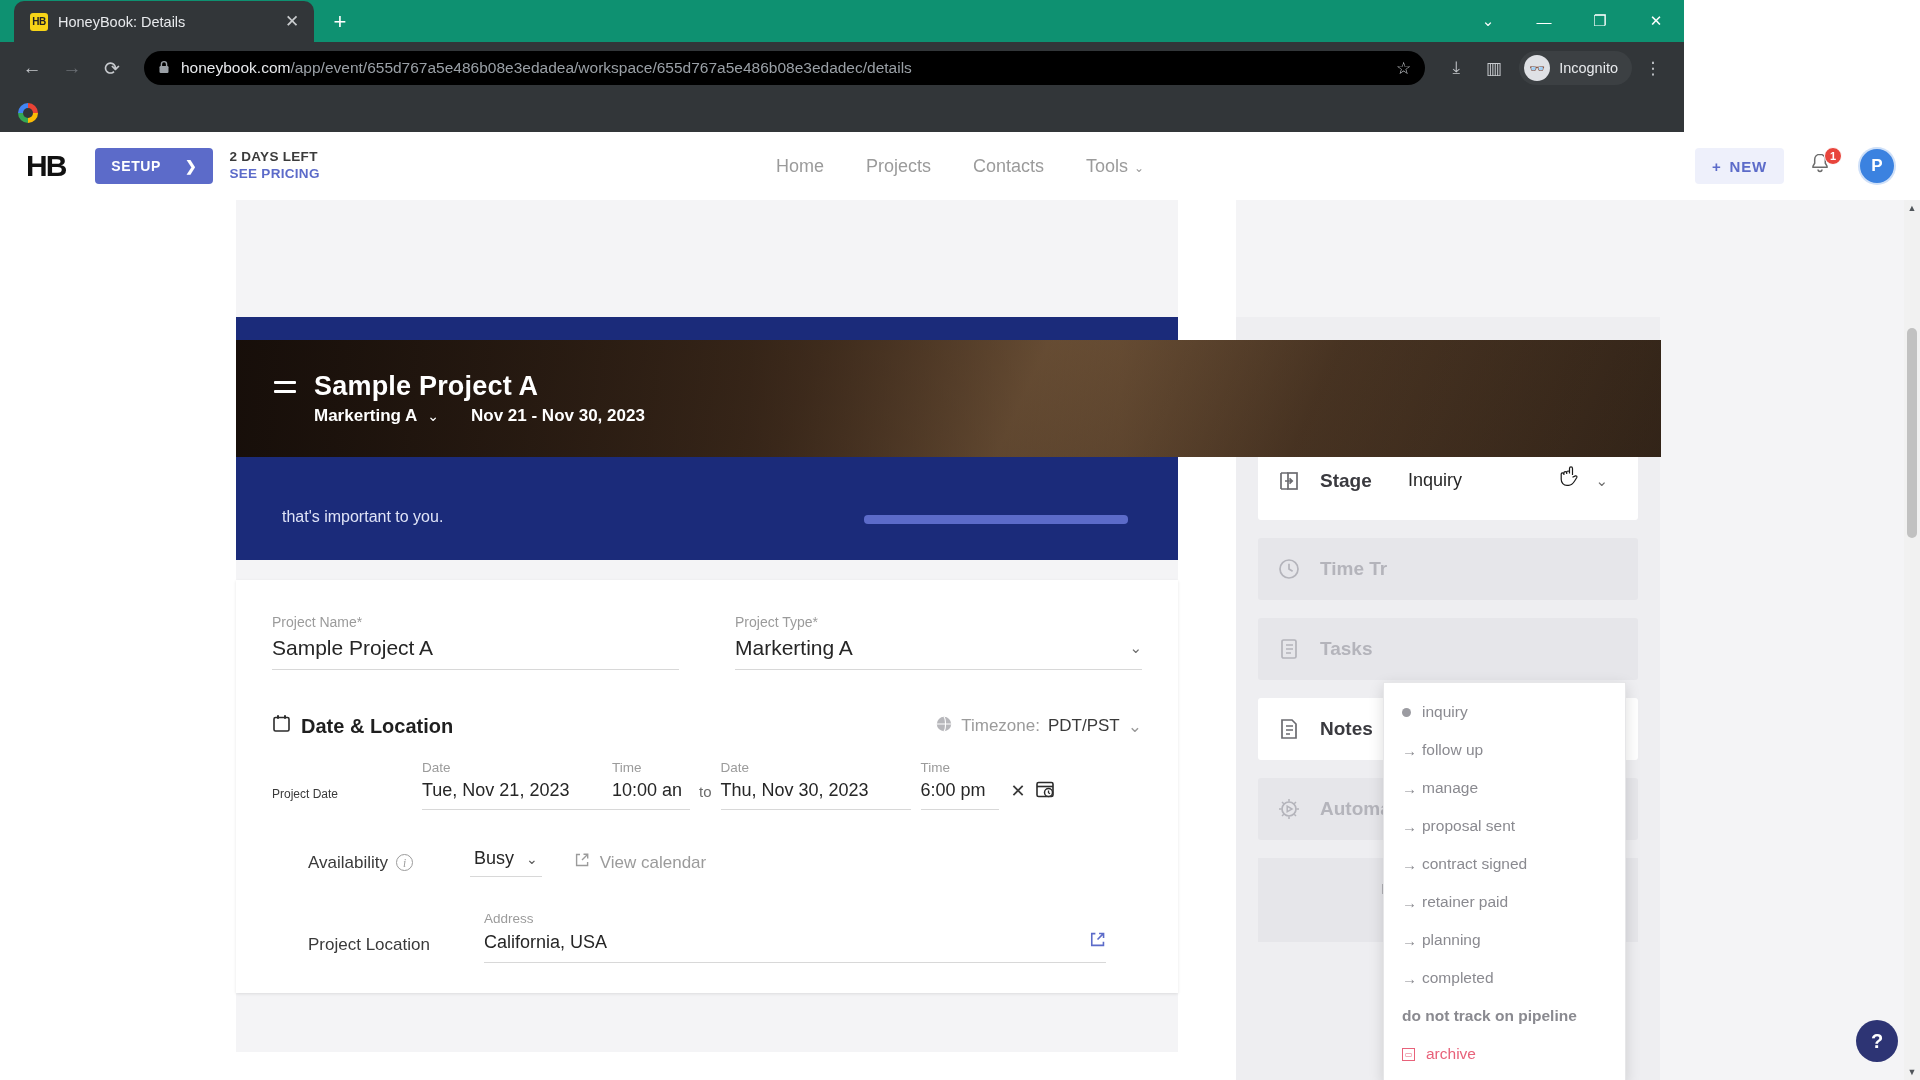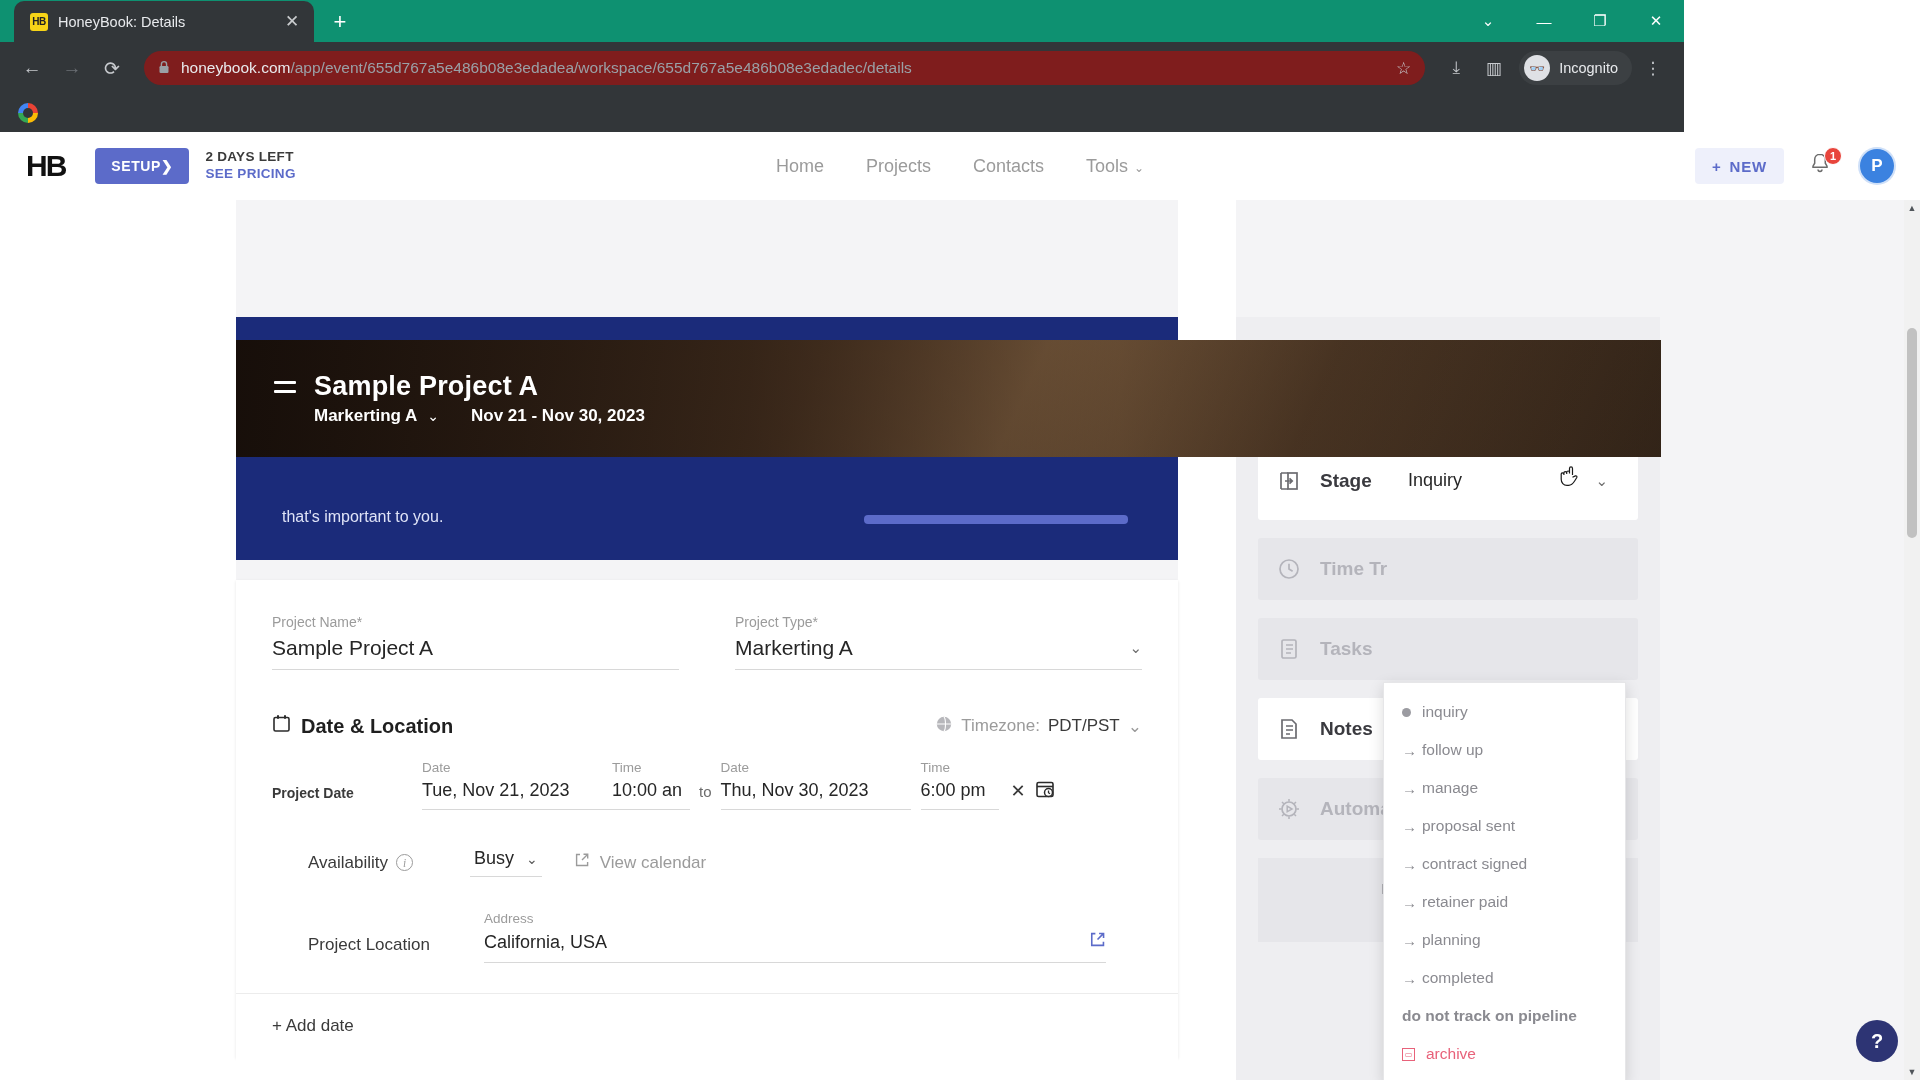--- a/index.html
+++ b/index.html
@@ -79,21 +79,21 @@
   .navbtn {
     width: 36px; height: 36px;
     display: flex; align-items: center; justify-content: center;
     color: #c7cace; font-size: 19px;
     border-radius: 50%;
   }
   .navbtn.dim { color: #6c7075; }
   .omnibox {
     flex: 1;
     height: 34px;
-    background: #7f1d1d;
+    background: #000000;
     border-radius: 18px;
     display: flex;
     align-items: center;
     padding: 7px 14px;
     margin: 0 10px;
     gap: 11px;
   }
   .lock-ico { color: #9aa0a6; font-size: 13px; }
   .url { font-size: 15.5px; color: #9aa0a6; white-space: nowrap; overflow: hidden; }
   .url b { color: #e8eaed; font-weight: 400; }
@@ -158,21 +158,21 @@
     letter-spacing: -2px; margin-right: 30px;
   }
   .setup-btn {
     background: #5c6bc9;
     color: #ffffff;
     font-size: 14px; font-weight: 700;
     letter-spacing: 0.6px;
     border-radius: 4px;
     padding: 0 16px;
     height: 36px;
-    display: flex; align-items: center; gap: 0;
+    display: flex; align-items: center; gap: 24px;
   }
   .trial {
     margin-left: 16px;
     line-height: 1.25;
   }
   .trial .t1 { font-size: 13.5px; color: #3b3b3b; font-weight: 700; letter-spacing: .3px; }
   .trial .t2 { font-size: 13.5px; color: #5c6bc9; font-weight: 700; letter-spacing: .3px; }
 
   .hb-links {
     position: absolute;
@@ -306,21 +306,21 @@
   .tz {
     margin-left: auto;
     display: flex; align-items: center; gap: 8px;
     font-size: 17px; color: #9b9b9b;
   }
   .tz b { color: #3a3a3a; font-weight: 400; }
 
   .date-block { padding: 22px 36px 0 36px; }
   .date-row { display: flex; align-items: flex-end; gap: 0; }
   .row-label {
-    font-size: 14px; color: #3a3a3a; font-weight: 700;
+    font-size: 12px; color: #3a3a3a; font-weight: 400;
     width: 150px; padding-bottom: 9px;
   }
   .date-col { margin-right: 0; }
   .date-col .sublabel { font-size: 13.5px; color: #9b9b9b; margin-bottom: 5px; }
   .date-col .val {
     font-size: 18px; color: #262626;
     border-bottom: 1px solid #d8d8d8;
     padding-bottom: 8px;
   }
   .w-date { width: 190px; }
@@ -739,24 +739,20 @@
                   <svg width="17" height="17" viewBox="0 0 16 16">
                       <path d="M6 2.5H2.6v11h11V10" fill="none" stroke="#5c6bc9" stroke-width="1.5"></path>
                       <path d="M9.5 2.3h4.2v4.2M13.5 2.5 8 8" fill="none" stroke="#5c6bc9" stroke-width="1.5"></path>
                     </svg>
                 </span>
               </div>
             </div>
           </div>
         </div>
 
-        <div class="add-date">
-          <span>+</span>
-          <span>Add date</span>
-        </div>
       </div>
 
       <div class="about">
         <div class="about-hdr">
           
           
         </div>
 
       </div>
 

